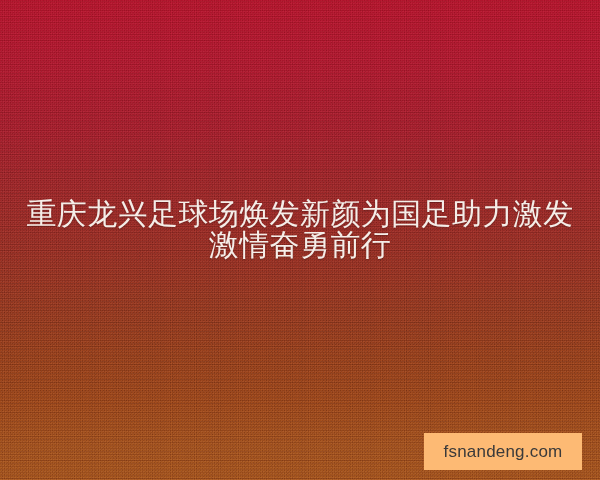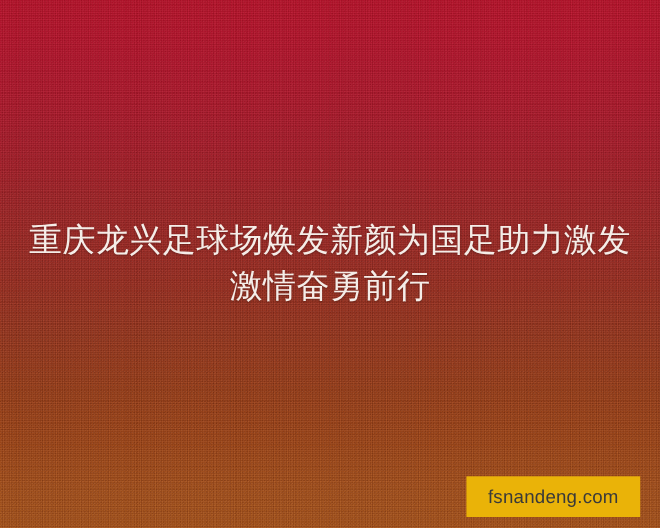--- a/index.html
+++ b/index.html
@@ -60,38 +60,38 @@
 
   
   .headline {
     position: absolute;
     left: 0;
     right: 0;
     top: 198px;
     text-align: center;
     color: #f5ede8;
     font-size: 30px;
-    line-height: 42px;
+    line-height: 31px;
     letter-spacing: 0.4px;
     font-weight: 400;
     padding: 0 14px;
     box-sizing: border-box;
     white-space: normal;
     text-shadow: 0 1px 2px rgba(0,0,0,0.28);
     font-family: Liberation Serif, serif;
   }
 
   
   .watermark {
     position: absolute;
     left: 424px;
     top: 433px;
     width: 158px;
     height: 37px;
-    background: #eab308;
+    background: #fdba74;
     display: flex;
     align-items: center;
     justify-content: center;
   }
 
   .watermark-text {
     color: #3a3a3a;
     font-size: 17px;
     line-height: 1;
     letter-spacing: 0.2px;

